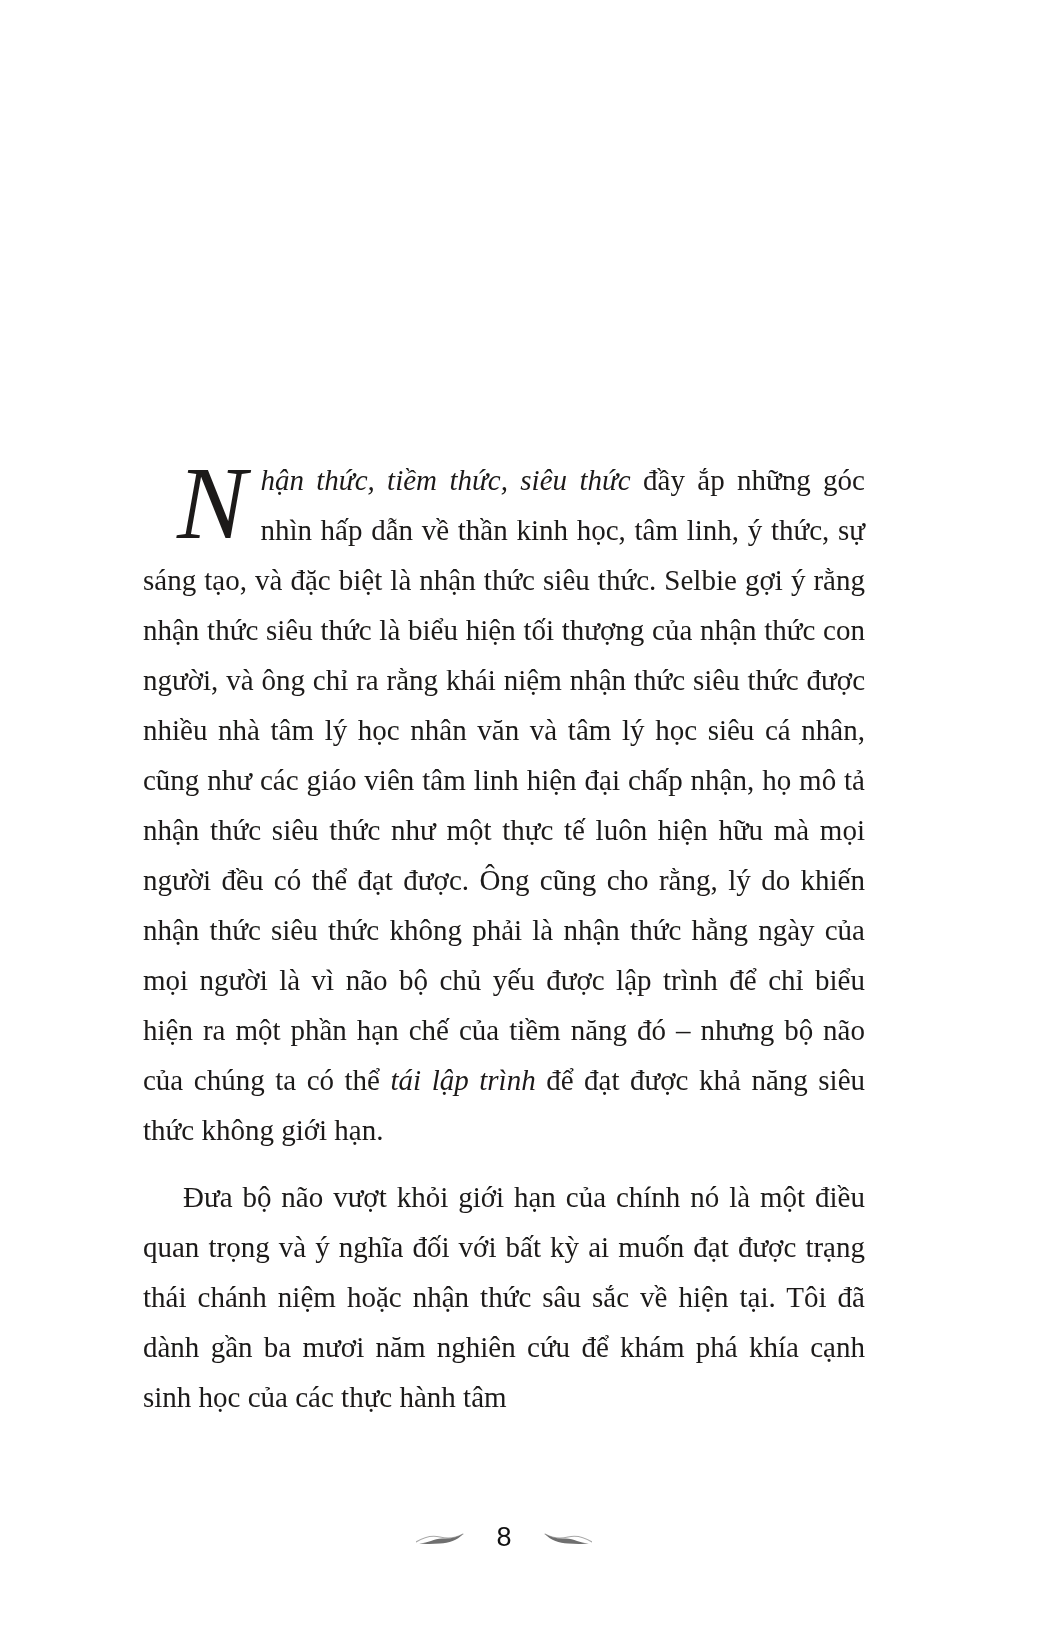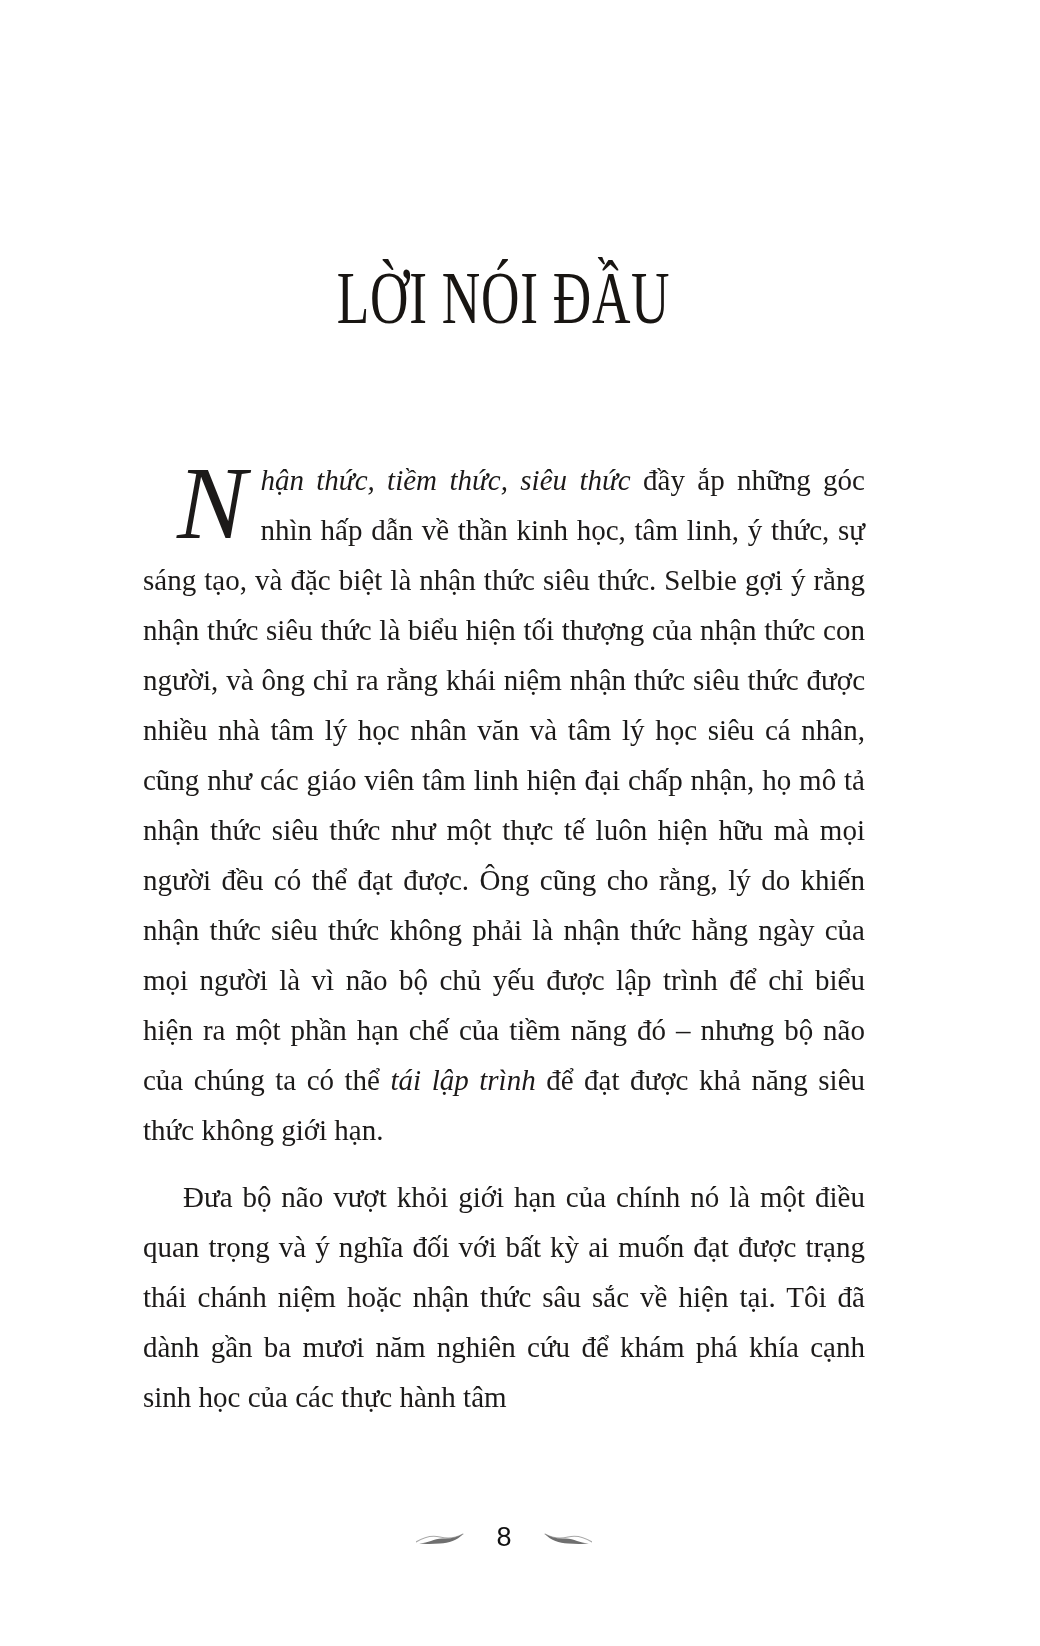--- a/index.html
+++ b/index.html
@@ -93,23 +93,20 @@
   }
   .flourish.right {
     transform: scaleX(-1);
   }
 </style>
 </head>
 <body>
 
 <div class="page">
 
-  <div class="title-wrap">
-    <span class="page-title">LỜI NÓI ĐẦU</span>
-  </div>
 
   <div class="content">
       <p class="para"><span class="dropcap">N</span><em>hận thức, tiềm thức, siêu thức</em><span> đầy ắp những góc nhìn hấp dẫn về thần kinh học, tâm linh, ý thức, sự sáng tạo, và đặc biệt là nhận thức siêu thức. Selbie gợi ý rằng nhận thức siêu thức là biểu hiện tối thượng của nhận thức con người, và ông chỉ ra rằng khái niệm nhận thức siêu thức được nhiều nhà tâm lý học nhân văn và tâm lý học siêu cá nhân, cũng như các giáo viên tâm linh hiện đại chấp nhận, họ mô tả nhận thức siêu thức như một thực tế luôn hiện hữu mà mọi người đều có thể đạt được. Ông cũng cho rằng, lý do khiến nhận thức siêu thức không phải là nhận thức hằng ngày của mọi người là vì não bộ chủ yếu được lập trình để chỉ biểu hiện ra một phần hạn chế của tiềm năng đó – nhưng bộ não của chúng ta có thể </span><em>tái lập trình</em><span> để đạt được khả năng siêu thức không giới hạn.</span></p>
       <p class="para indent"><span>Đưa bộ não vượt khỏi giới hạn của chính nó là một điều quan trọng và ý nghĩa đối với bất kỳ ai muốn đạt được trạng thái chánh niệm hoặc nhận thức sâu sắc về hiện tại. Tôi đã dành gần ba mươi năm nghiên cứu để khám phá khía cạnh sinh học của các thực hành tâm</span></p>
     </div>
 
   <div class="footer">
     <svg class="flourish left" viewBox="0 0 48 16" xmlns="http://www.w3.org/2000/svg" aria-hidden="true">
       <path d="M0 11 C8 6, 16 4, 24 6 C32 8, 40 7, 47 3" fill="none" stroke="#a9a9a9" stroke-width="1.1" stroke-linecap="round"></path>
       <path d="M2 12 C10 13.5, 18 7, 27 7.5 C35 8, 42 6, 47 3 C41 9.5, 33 12.2, 24 12.6 C15 13.1, 7 13.2, 2 12 Z" fill="#6f6f6f"></path>

